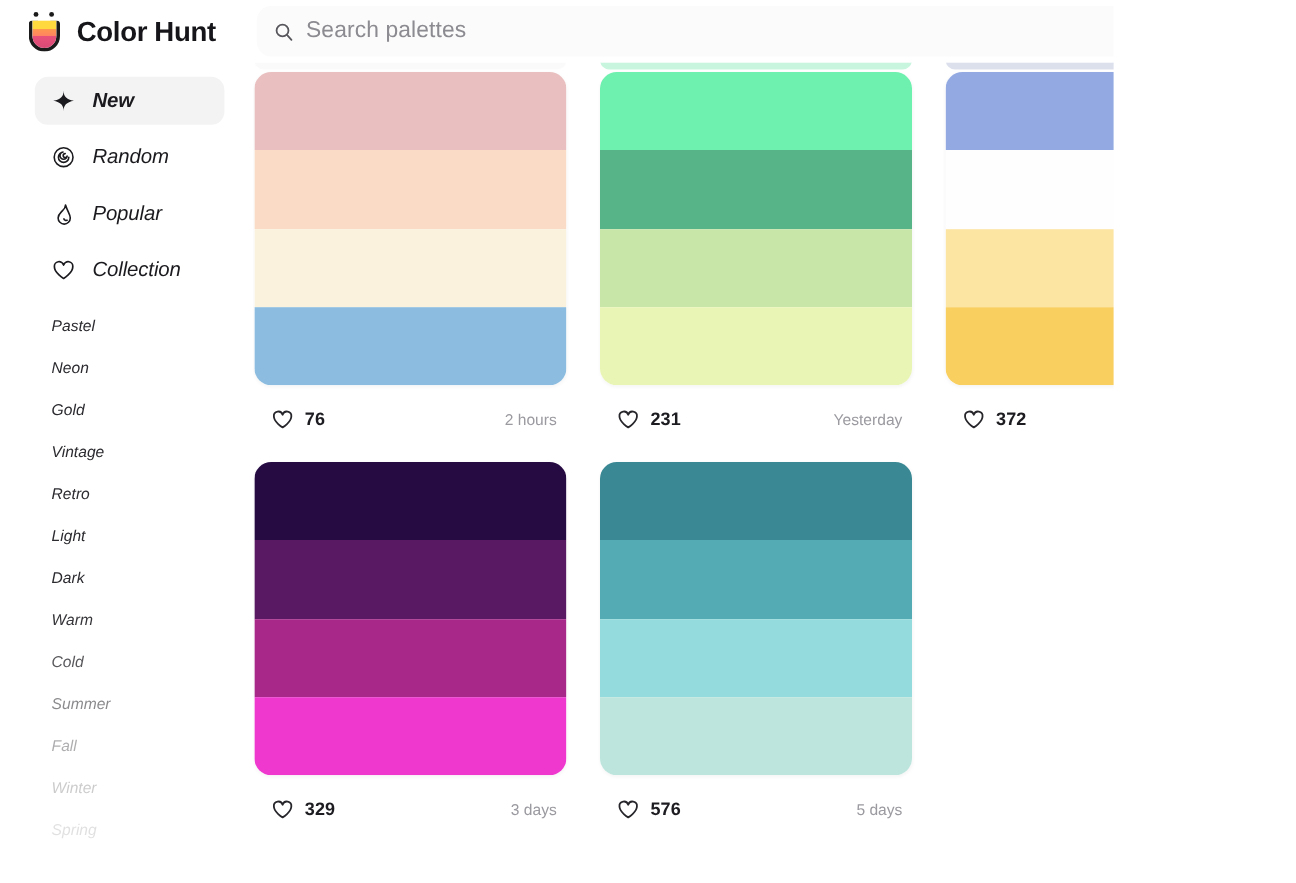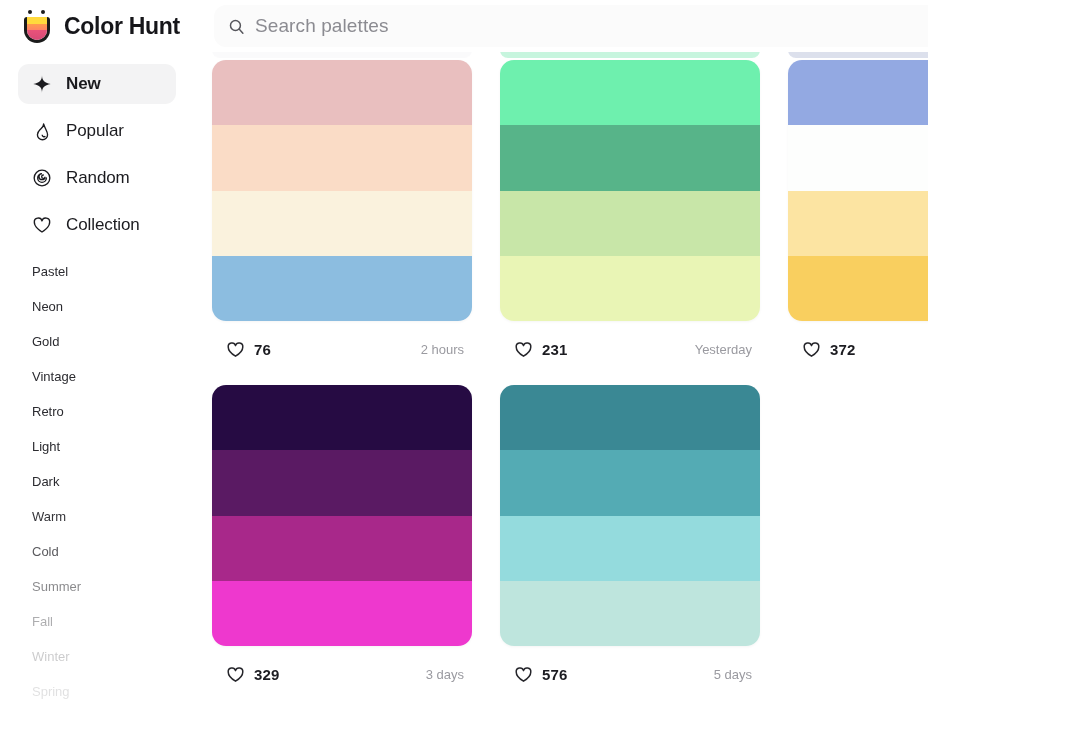--- a/index.html
+++ b/index.html
@@ -115,27 +115,28 @@
     font-family: "Liberation Sans", sans-serif;
     font-size: 19px;
     color: #1e1e1e;
     letter-spacing: 0.1px;
   }
   #search-input::placeholder { color: #8b8b91; }
 
   
   #sidebar {
     position: absolute;
-    left: 0;
+    left: 11px;
     top: 52px;
     width: 200px;
     height: 684px;
     background: #ffffff;
     padding: 12px 0 0 0;
     z-index: 20;
+    font-style: italic;
   }
 
   .nav-item {
     display: flex;
     align-items: center;
     gap: 14px;
     height: 40px;
     margin: 0 24px 7px 18px;
     padding: 0 14px;
     border-radius: 11px;
@@ -306,43 +307,43 @@
   <div id="sidebar">
 
     <div class="nav-item active">
       <span class="nav-icon">
         <svg viewBox="0 0 24 24" width="20" height="20" fill="currentColor">
           <path d="M12 1.6 C12 7.4 14.6 10.6 22.4 12 C14.6 13.4 12 16.6 12 22.4
                    C12 16.6 9.4 13.4 1.6 12 C9.4 10.6 12 7.4 12 1.6 Z"></path>
         </svg>
       </span>
       <span class="nav-label">New</span>
-    </div>
-
-    <div class="nav-item">
-      <span class="nav-icon">
-        <svg viewBox="0 0 24 24" width="19" height="19" fill="none" stroke="currentColor" stroke-width="1.7" stroke-linejoin="round">
-          <path d="M13.4 2.4 C13.4 6.2 11 7.6 9 9.6 C7 11.6 5.6 13.4 5.6 16
-                   A6.4 6.4 0 0 0 18.4 16 C18.4 12 15.6 9.6 13.4 2.4 Z"></path>
-          <path d="M11.6 16.2 a2.3 2.3 0 0 0 4 1.6"></path>
-        </svg>
-      </span>
-      <span class="nav-label">Popular</span>
     </div>
 
     <div class="nav-item">
       <span class="nav-icon">
         <svg viewBox="0 0 24 24" width="20" height="20" fill="none" stroke="currentColor" stroke-width="1.6" stroke-linecap="round">
           <circle cx="12" cy="12" r="9.4"></circle>
           <path d="M17.2 12 a5.2 5.2 0 1 1 -5.2 -5.2
                    a3.6 3.6 0 1 0 3.6 3.6
                    a2 2 0 1 1 -2 -2"></path>
         </svg>
       </span>
       <span class="nav-label">Random</span>
+    </div>
+
+    <div class="nav-item">
+      <span class="nav-icon">
+        <svg viewBox="0 0 24 24" width="19" height="19" fill="none" stroke="currentColor" stroke-width="1.7" stroke-linejoin="round">
+          <path d="M13.4 2.4 C13.4 6.2 11 7.6 9 9.6 C7 11.6 5.6 13.4 5.6 16
+                   A6.4 6.4 0 0 0 18.4 16 C18.4 12 15.6 9.6 13.4 2.4 Z"></path>
+          <path d="M11.6 16.2 a2.3 2.3 0 0 0 4 1.6"></path>
+        </svg>
+      </span>
+      <span class="nav-label">Popular</span>
     </div>
 
     <div class="nav-item">
       <span class="nav-icon">
         <svg viewBox="0 0 24 24" width="20" height="20" fill="none" stroke="currentColor" stroke-width="1.7" stroke-linejoin="round">
           <path d="M12 20.4 C12 20.4 2.8 15 2.8 8.8 A4.7 4.7 0 0 1 12 7.1
                    A4.7 4.7 0 0 1 21.2 8.8 C21.2 15 12 20.4 12 20.4 Z"></path>
         </svg>
       </span>
       <span class="nav-label">Collection</span>

